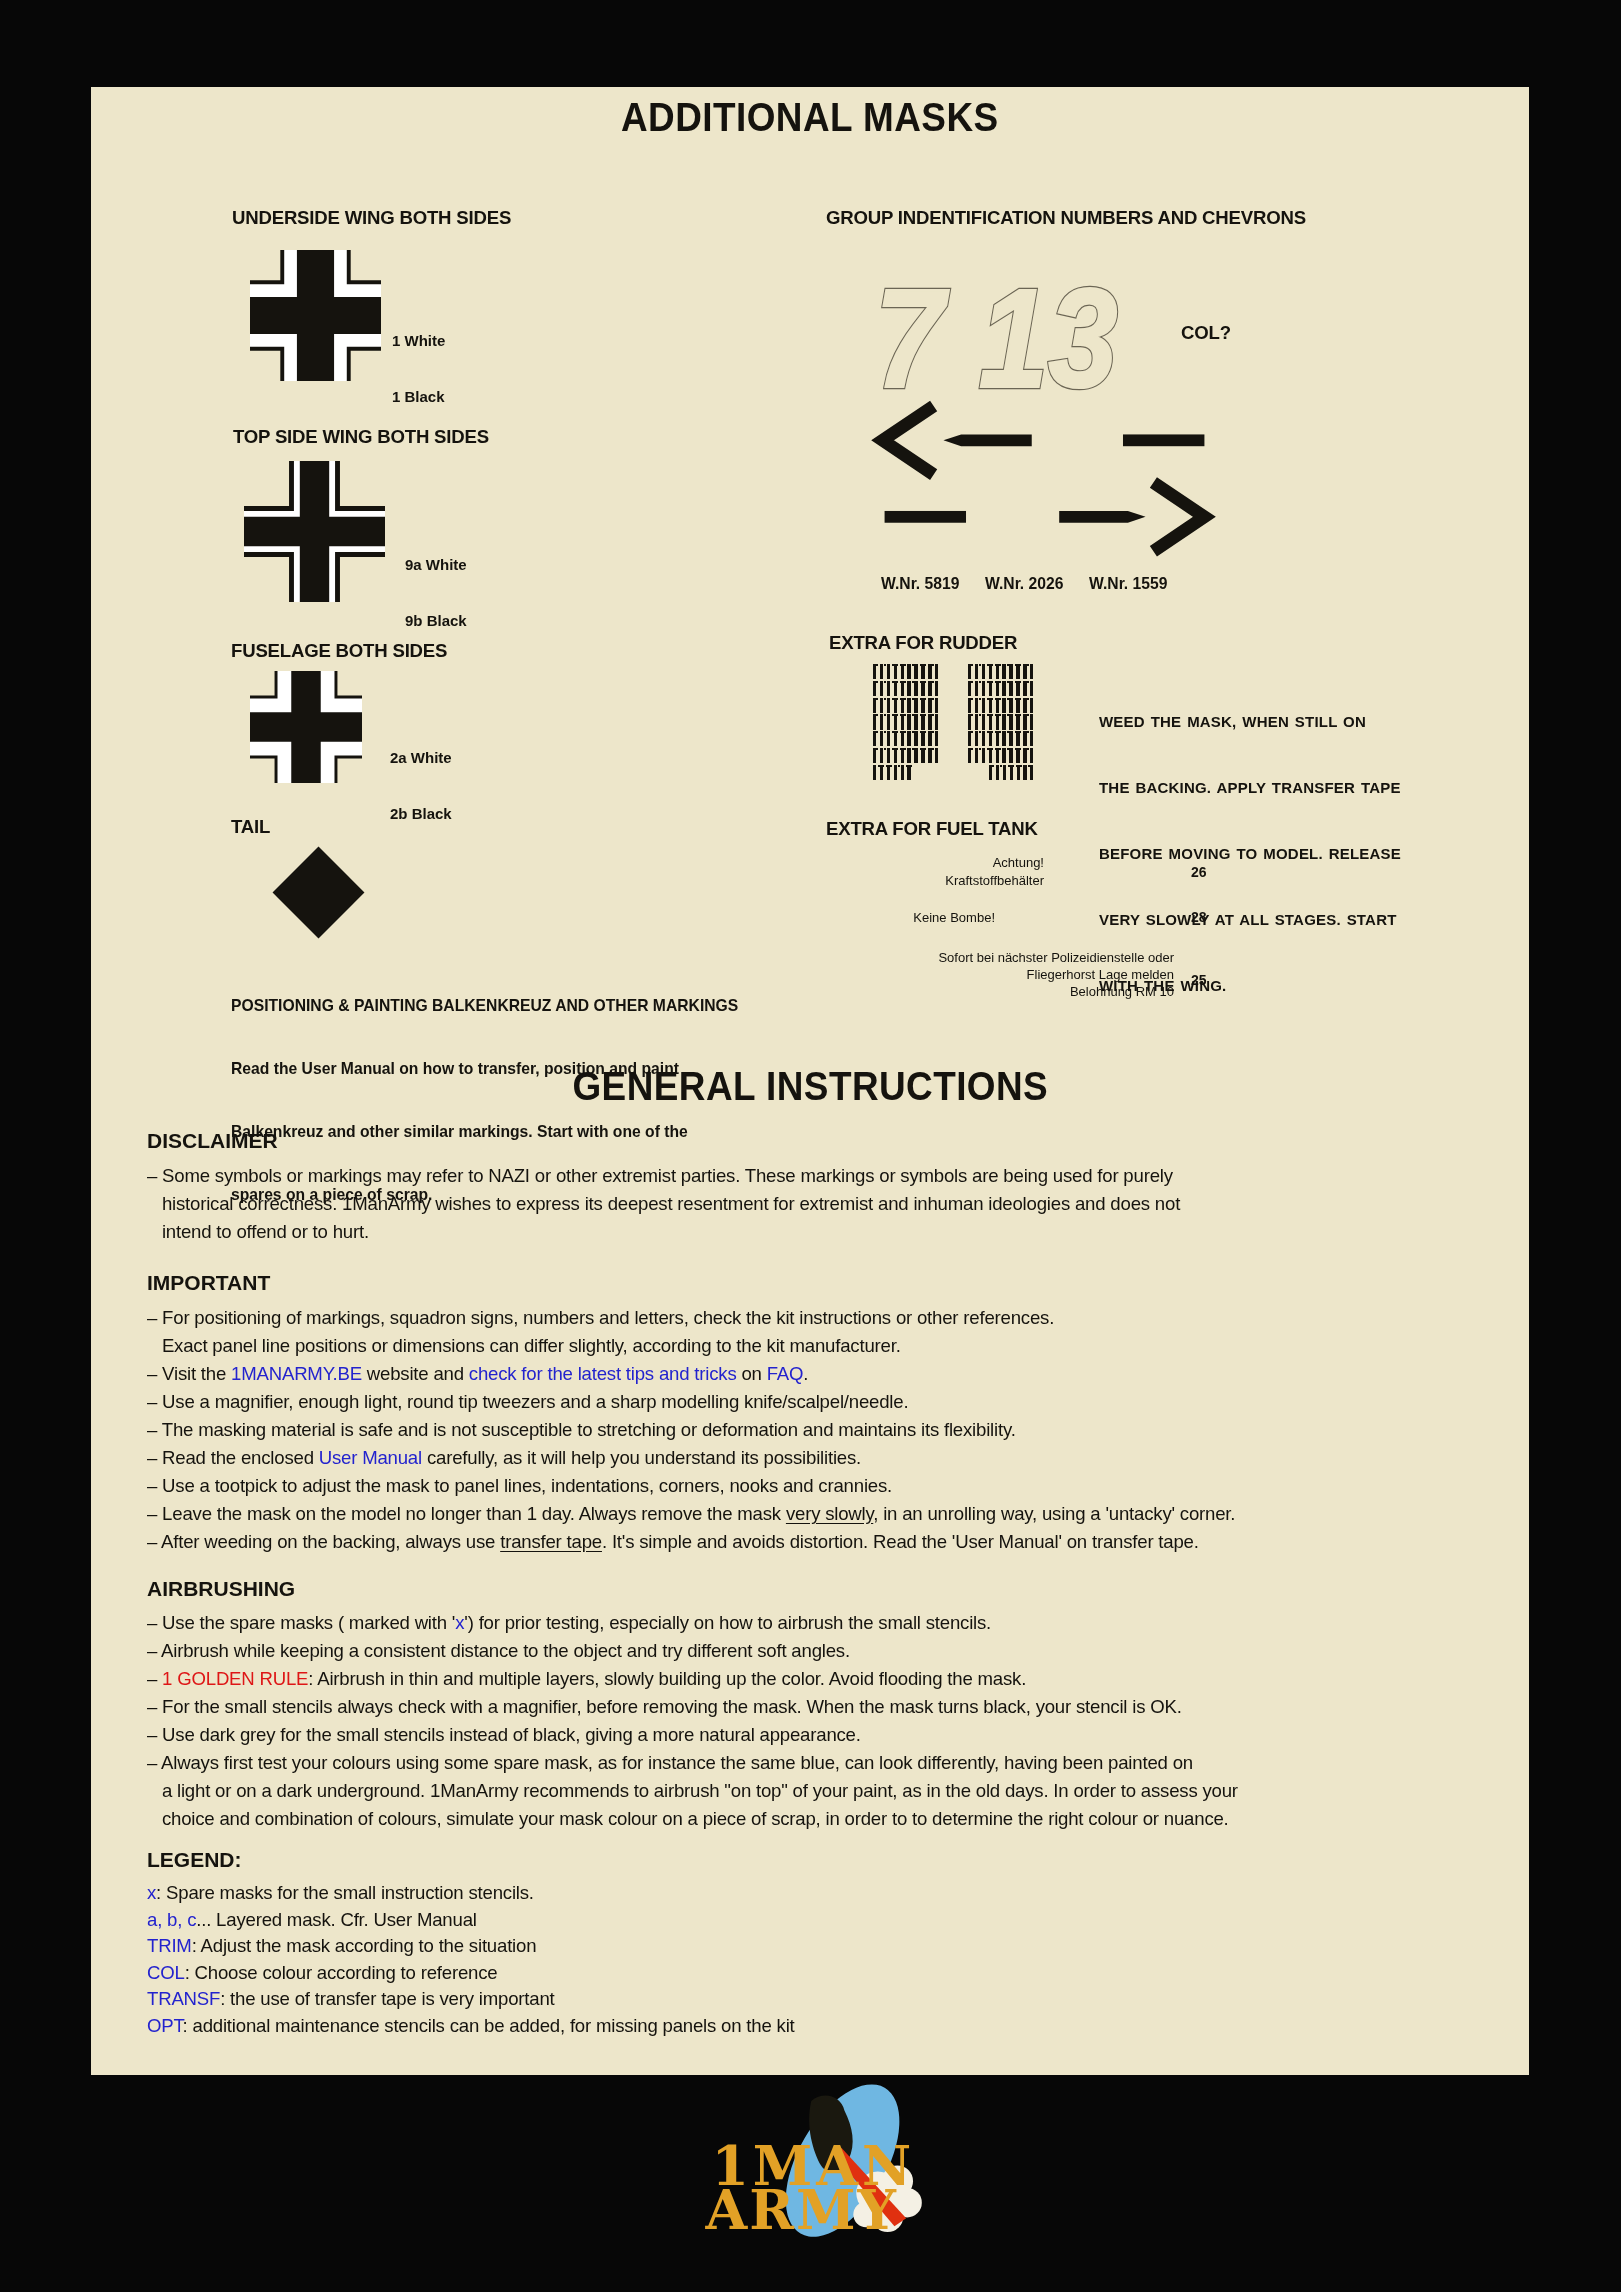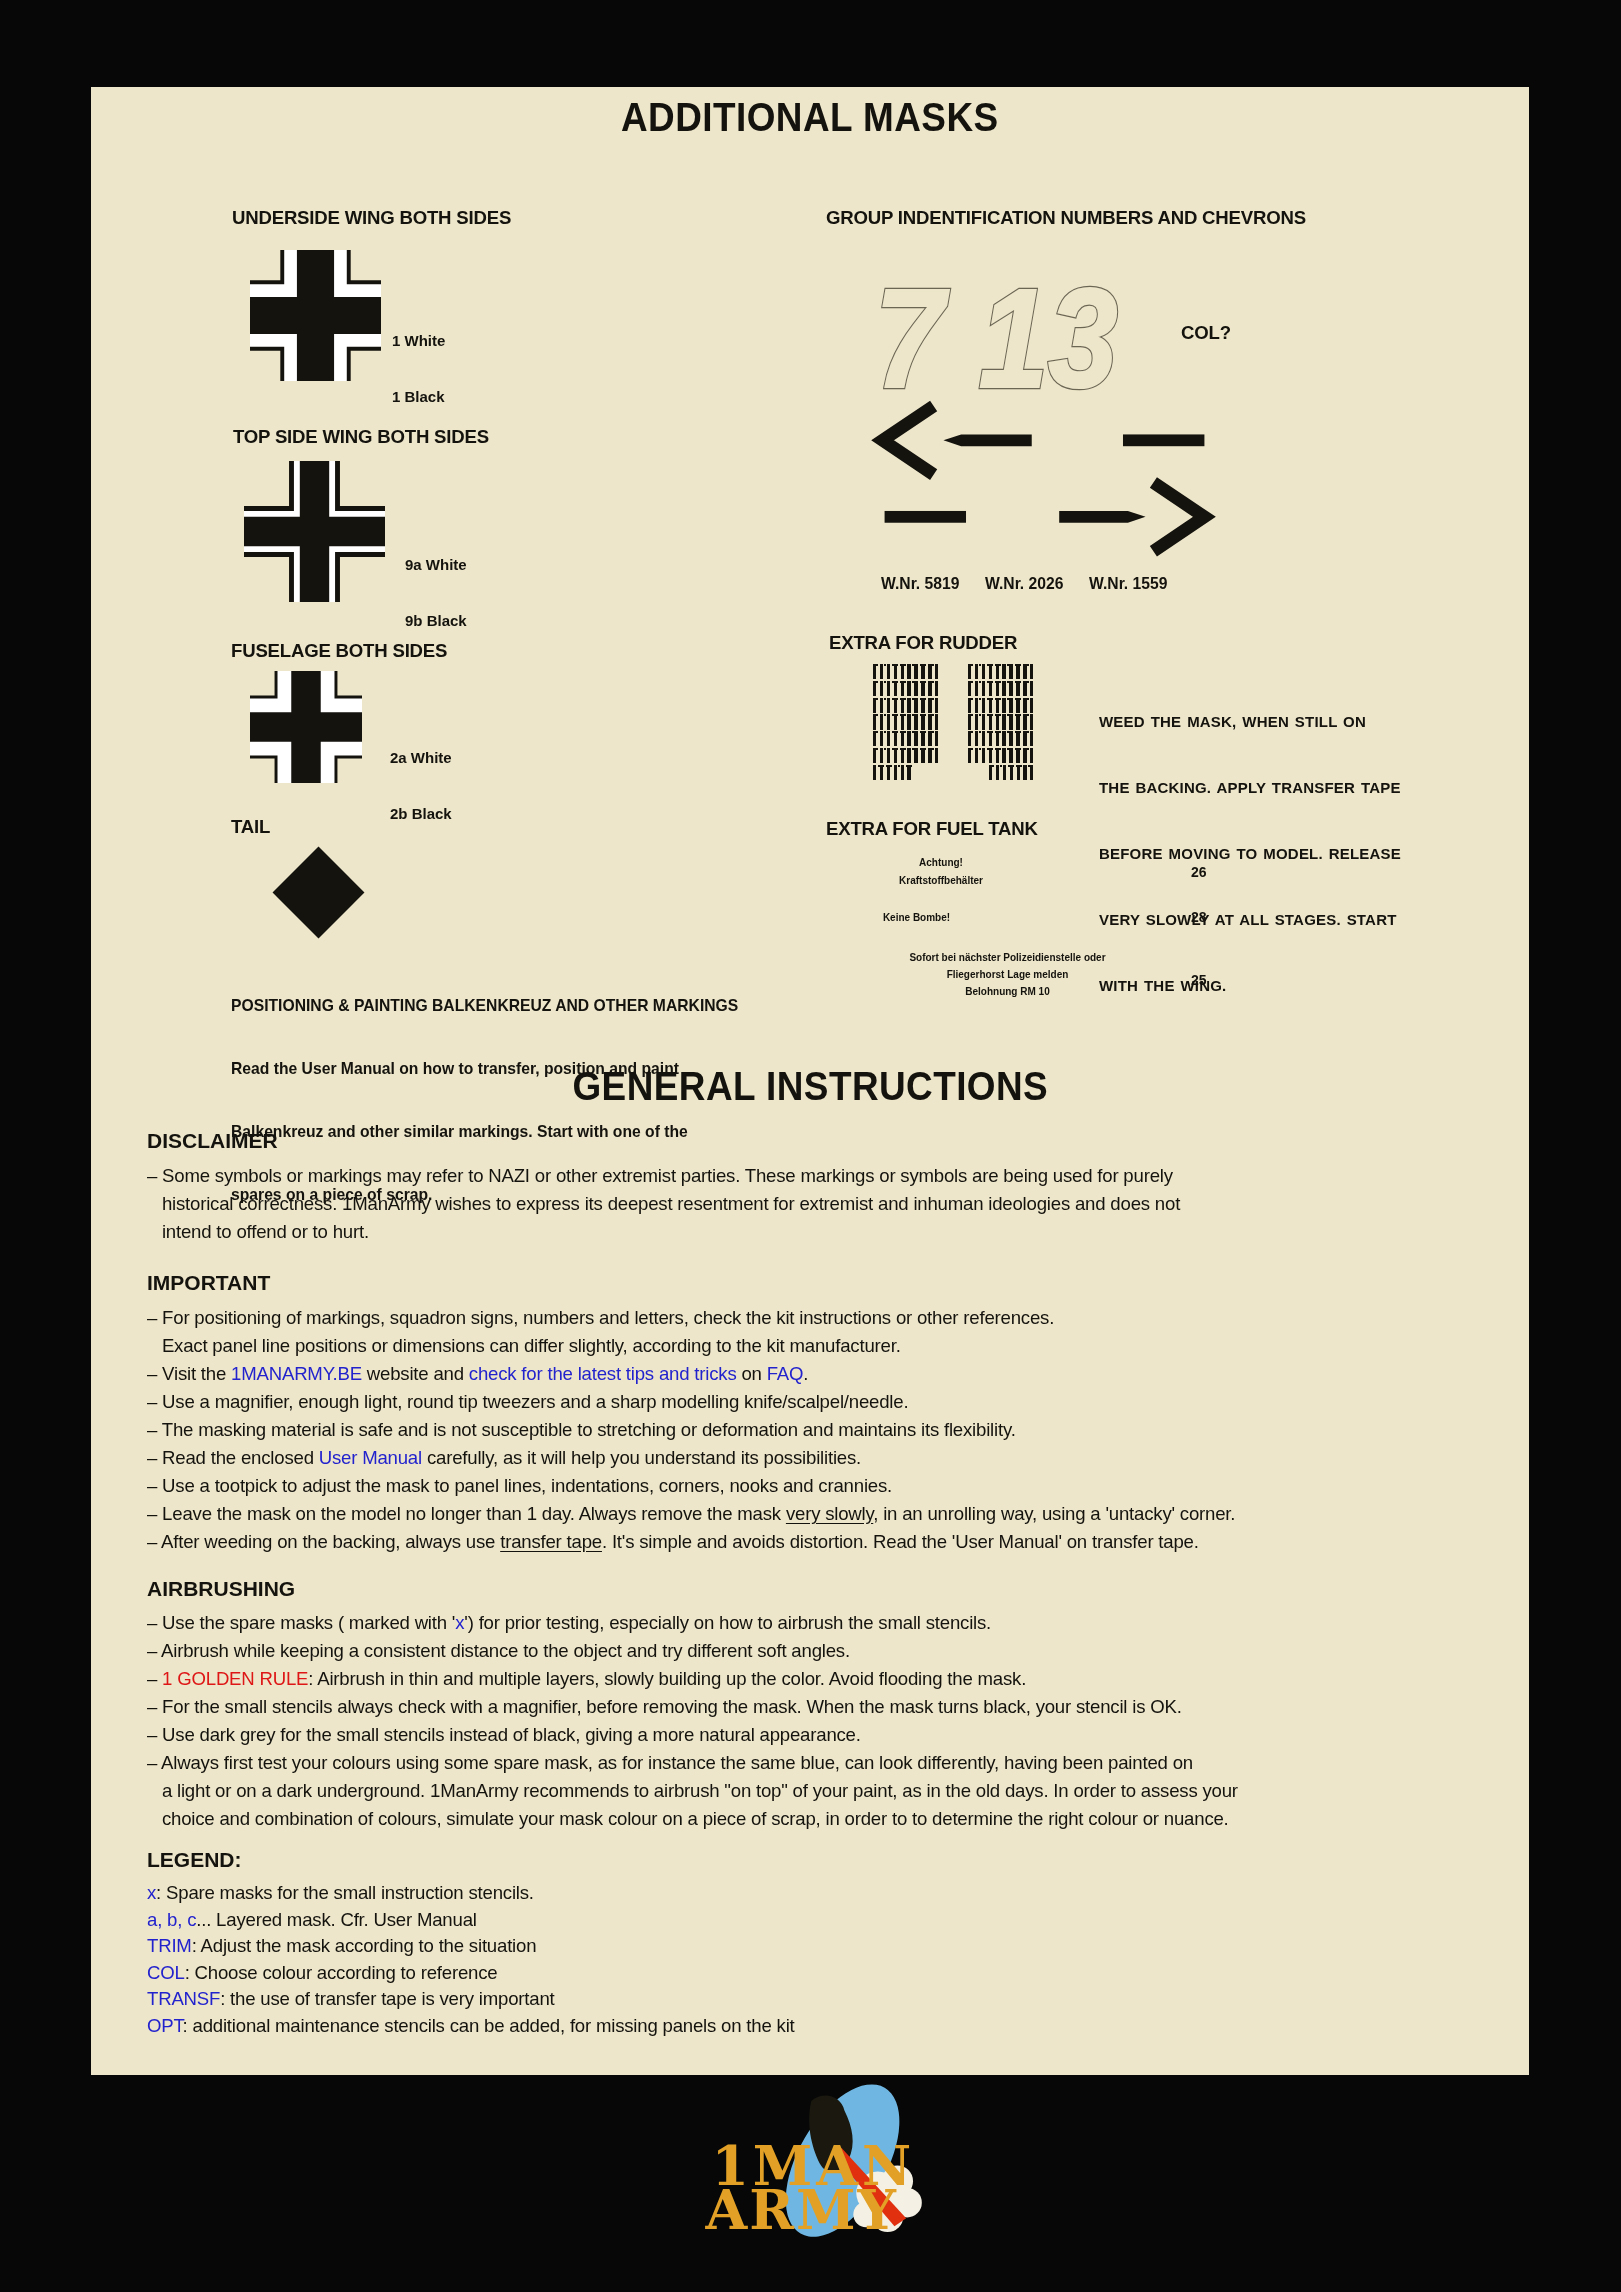--- a/index.html
+++ b/index.html
@@ -15,21 +15,21 @@
   .sech{position:absolute;font-weight:700;font-size:21px;white-space:pre}
   .body-lines{position:absolute;font-size:18.6px;letter-spacing:-0.2px}
   .body-lines .line{white-space:pre;line-height:28px;height:28px}
   .body-lines.legend .line{line-height:26.5px;height:26.5px}
   span.blue{color:#2323CE}
   span.red{color:#DE1616}
   span.und{text-decoration:underline;text-underline-offset:2.9px}
   .xlabel{position:absolute;font-weight:700;font-size:15px;line-height:18.6px;white-space:pre}
   .pos-block{position:absolute;font-weight:700;font-size:15.7px;line-height:21px;white-space:pre}
   .wnr{position:absolute;font-weight:700;font-size:15.7px;white-space:pre}
-  .fuel{position:absolute;font-weight:700;font-size:10px;text-align:center}
+  .fuel{position:absolute;font-weight:400;font-size:13px;text-align:right}
   .fuel .fline{line-height:17.6px}
   .fuel.tight .fline{line-height:17px}
   .fuelnum{position:absolute;font-weight:700;font-size:14px}
   .note{position:absolute;font-weight:700;font-size:15px;line-height:22px;word-spacing:1.5px;letter-spacing:0.2px;white-space:pre}
   .svgabs{position:absolute}
   .diamond{position:absolute;left:286px;top:860px;width:65px;height:65px;background:#15130E;transform:rotate(45deg)}
   .hatch{position:absolute;width:65px}
   .hrow{height:13.2px;border-top:2.5px dotted #15130E;background:repeating-linear-gradient(90deg,#15130E 0 3.4px,transparent 3.4px 6.9px);margin-bottom:1.6px}
   .hrow.short-l{width:39px}
   .hrow.short-r{width:44px;margin-left:auto}

